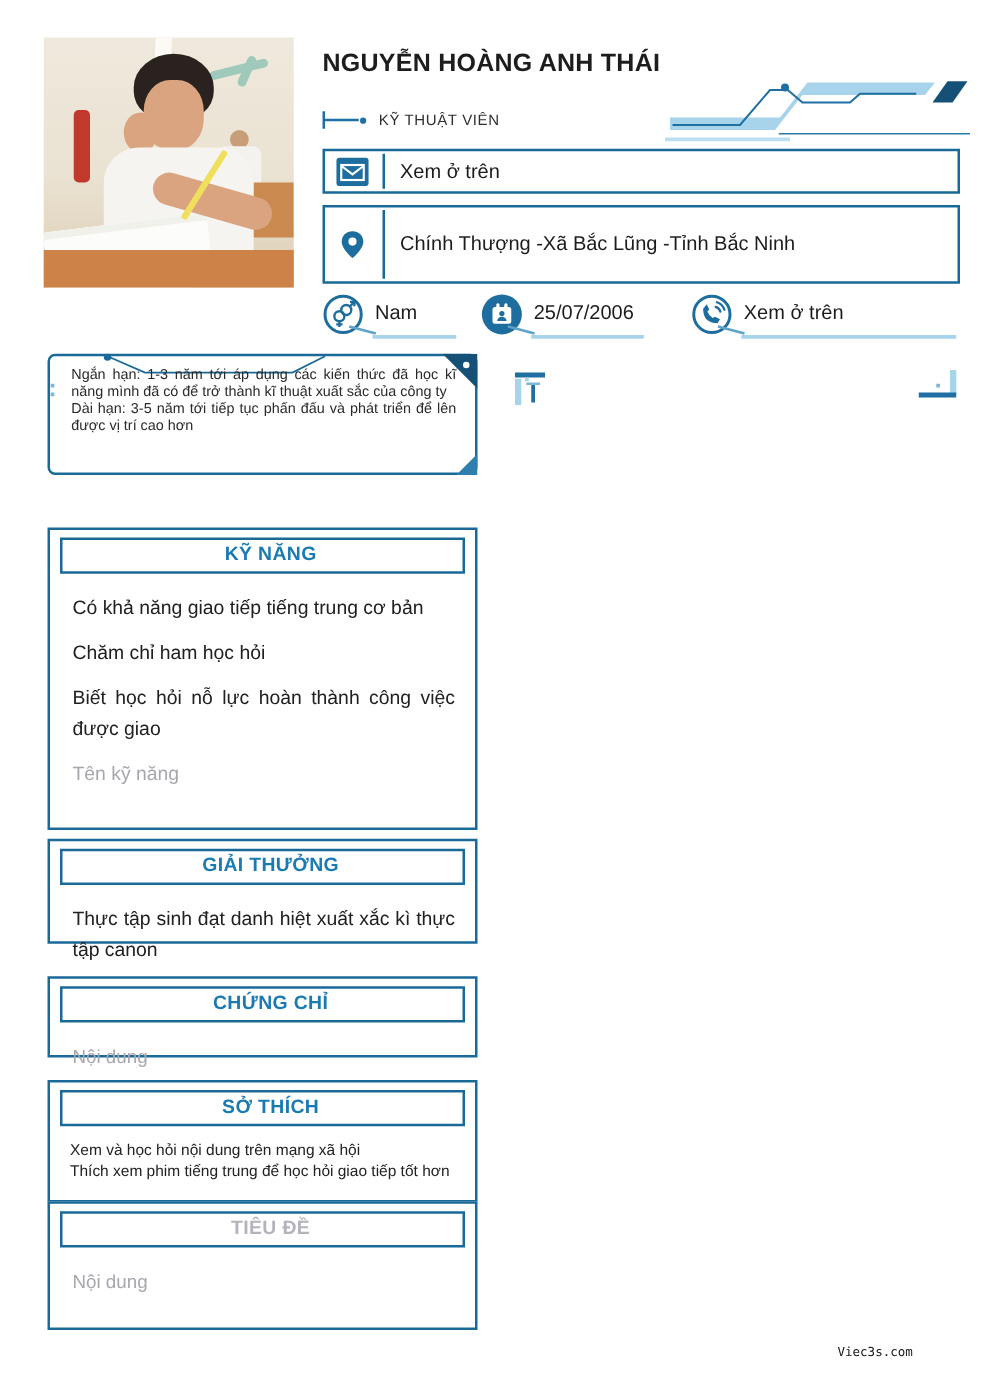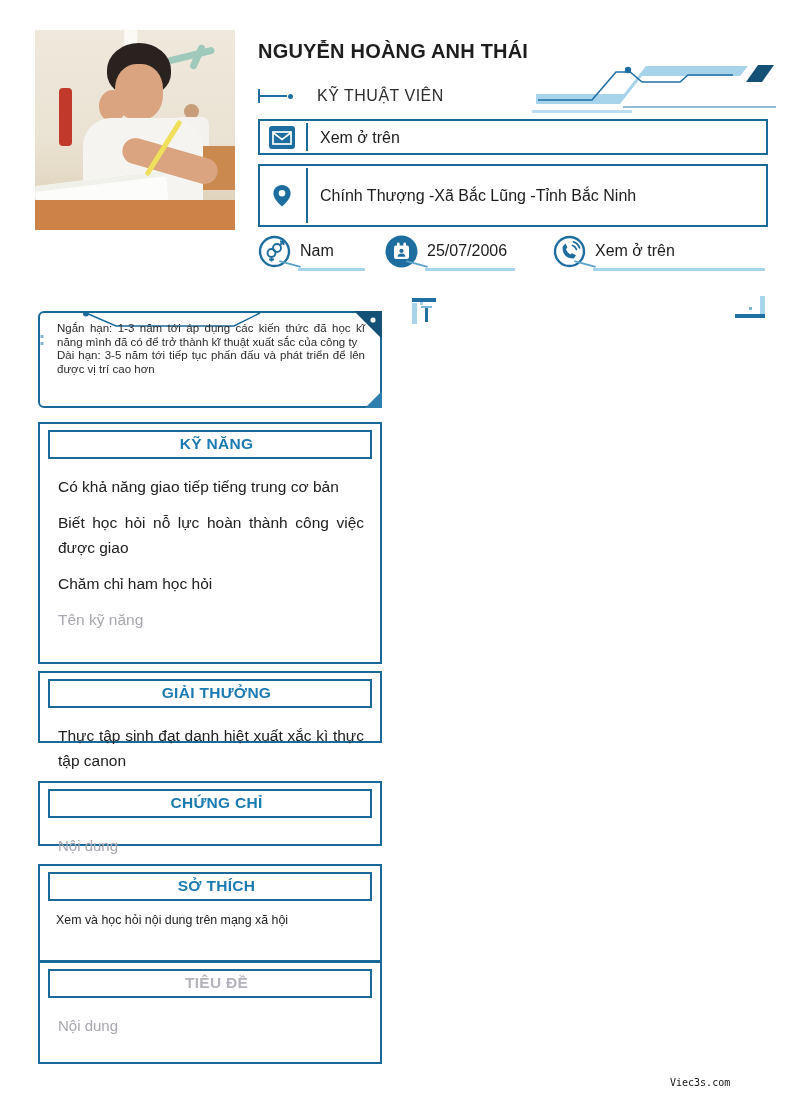--- a/index.html
+++ b/index.html
@@ -27,21 +27,21 @@
            box-shadow:inset 0 6px 0 #f1f1ec;}
   .ph-deskf{left:-10px;bottom:-8px;width:230px;height:38px;background:#cd8348;}
 
   
   .name{position:absolute;left:258px;top:30px;width:520px;font-size:20px;line-height:42px;
         font-weight:700;color:#1d1d1d;letter-spacing:.2px;}
   .title-row{position:absolute;left:258px;top:87px;height:18px;display:flex;align-items:center;}
   .title-tick{width:2px;height:14px;background:#1f6fa3;}
   .title-line{width:27px;height:2px;background:#1f6fa3;}
   .title-dot{width:5px;height:5px;border-radius:50%;background:#1f6fa3;margin-left:1px;}
-  .title-text{margin-left:24px;font-size:16px;color:#2e2e2e;letter-spacing:.5px;}
+  .title-text{margin-left:10px;font-size:12px;color:#2e2e2e;letter-spacing:.5px;}
 
   .ribbon{position:absolute;left:528px;top:60px;}
 
   .cbox{position:absolute;left:258px;width:510px;border:2px solid #1a6a99;background:#fff;
         display:flex;align-items:center;box-sizing:border-box;}
   .cbox-email{top:119px;height:36px;}
   .cbox-addr{top:164px;height:63px;}
   .cbox .icon-wrap{margin-left:8px;width:28px;display:flex;justify-content:center;flex:0 0 auto;}
   .cbox .vdiv{align-self:stretch;width:2px;background:#1a6a99;margin:2px 0 2px 10px;flex:0 0 auto;}
   .cbox .ctext{margin-left:12px;font-size:16px;color:#1c1c1c;line-height:23px;}
@@ -50,21 +50,21 @@
   .inforow-item{position:absolute;top:235px;height:40px;text-align:center;}
   .ii-icon{position:absolute;left:0;top:0;}
   .ii-label{position:absolute;left:42px;top:7px;font-size:16px;color:#1c1c1c;white-space:nowrap;}
   .ii-diag{position:absolute;left:21px;top:28px;width:22px;height:2px;background:#5da3c9;transform:rotate(15deg);}
   .ii-hline{position:absolute;left:40px;right:0;top:33px;height:3px;background:#a7d4ea;}
   #info-gender{left:258px;width:107px;}
   #info-dob{left:385px;width:130px;}
   #info-phone{left:553px;width:212px;}
 
   
-  .objective{position:absolute;left:38px;top:311px;width:344px;height:97px;box-sizing:border-box;
+  .objective{position:absolute;left:38px;top:283px;width:344px;height:97px;box-sizing:border-box;
              border:2px solid #1a6a99;border-radius:6px;background:#fff;padding-left:40px;}
   .objective svg{position:absolute;left:-2px;top:-2px;}
   .obj-text{position:absolute;left:17px;right:15px;top:9px;font-size:11.5px;line-height:13.6px;
             text-align:justify;color:#2a2a2a;}
   .obj-text p{margin:0;}
 
   
   .mark{position:absolute;}
   .mark div{position:absolute;}
   #mark-left{left:412px;top:296px;width:28px;height:30px;}
@@ -80,21 +80,21 @@
 
   
   .section{position:absolute;left:38px;width:344px;border:2px solid #1a6a99;background:#fff;box-sizing:border-box;}
   .sec-head{margin:6px 8px 0 8px;border:2px solid #1a6a99;text-align:center;
             font-weight:700;font-size:15.5px;color:#1a7ab2;padding:3px 0 4px 13px;letter-spacing:.3px;}
   .sec-head.gray{color:#b3b3bb;}
   .sec-body{padding:15px 16px 0 18px;font-size:15.5px;line-height:25px;color:#202020;text-align:justify;}
   .sec-body p{margin:0 0 11px 0;}
   .placeholder{color:#a7a7af;}
   #sec-skills{top:422px;height:242px;}
-  #sec-awards{top:671px;height:72px;}
+  #sec-awards{top:671px;height:84px;}
   #sec-certs{top:781px;height:65px;}
   #sec-hobbies{top:864px;height:98px;}
   #sec-custom{top:961px;height:103px;}
   .hobby-body{padding:11px 4px 0 16px;font-size:12.4px;line-height:16.5px;color:#222;text-align:left;}
   .hobby-body div{margin:0;}
   .plain-body{padding:15px 18px 0 18px;font-size:15px;}
 
   .watermark{position:absolute;left:670px;top:1077px;font-family:"DejaVu Sans Mono",monospace;
              font-size:10px;color:#141414;}
 </style>
@@ -235,22 +235,22 @@
   <div class="mark" id="mark-right">
     <div class="mr-v"></div>
       <div class="mr-dot"></div>
       <div class="mr-h"></div>
   </div>
 
   <div class="section" id="sec-skills">
     <div class="sec-head">KỸ NĂNG</div>
     <div class="sec-body">
       <p>Có khả năng giao tiếp tiếng trung cơ bản</p>
+      <p>Chăm chỉ ham học hỏi</p>
       <p>Biết học hỏi nỗ lực hoàn thành công việc được giao</p>
-      <p>Chăm chỉ ham học hỏi</p>
       <p class="placeholder">Tên kỹ năng</p>
     </div>
   </div>
 
   <div class="section" id="sec-awards">
     <div class="sec-head">GIẢI THƯỞNG</div>
     <div class="sec-body">
       <p>Thực tập sinh đạt danh hiệt xuất xắc kì thực tập canon</p>
     </div>
   </div>
@@ -259,20 +259,21 @@
     <div class="sec-head">CHỨNG CHỈ</div>
     <div class="sec-body plain-body">
       <p class="placeholder">Nội dung</p>
     </div>
   </div>
 
   <div class="section" id="sec-hobbies">
     <div class="sec-head">SỞ THÍCH</div>
     <div class="hobby-body">
       <div>Xem và học hỏi nội dung trên mạng xã hội</div>
+      <div>Thích xem phim tiếng trung để học hỏi giao tiếp tốt hơn</div>
     </div>
   </div>
 
   <div class="section" id="sec-custom">
     <div class="sec-head gray">TIÊU ĐỀ</div>
     <div class="sec-body plain-body">
       <p class="placeholder">Nội dung</p>
     </div>
   </div>
 

